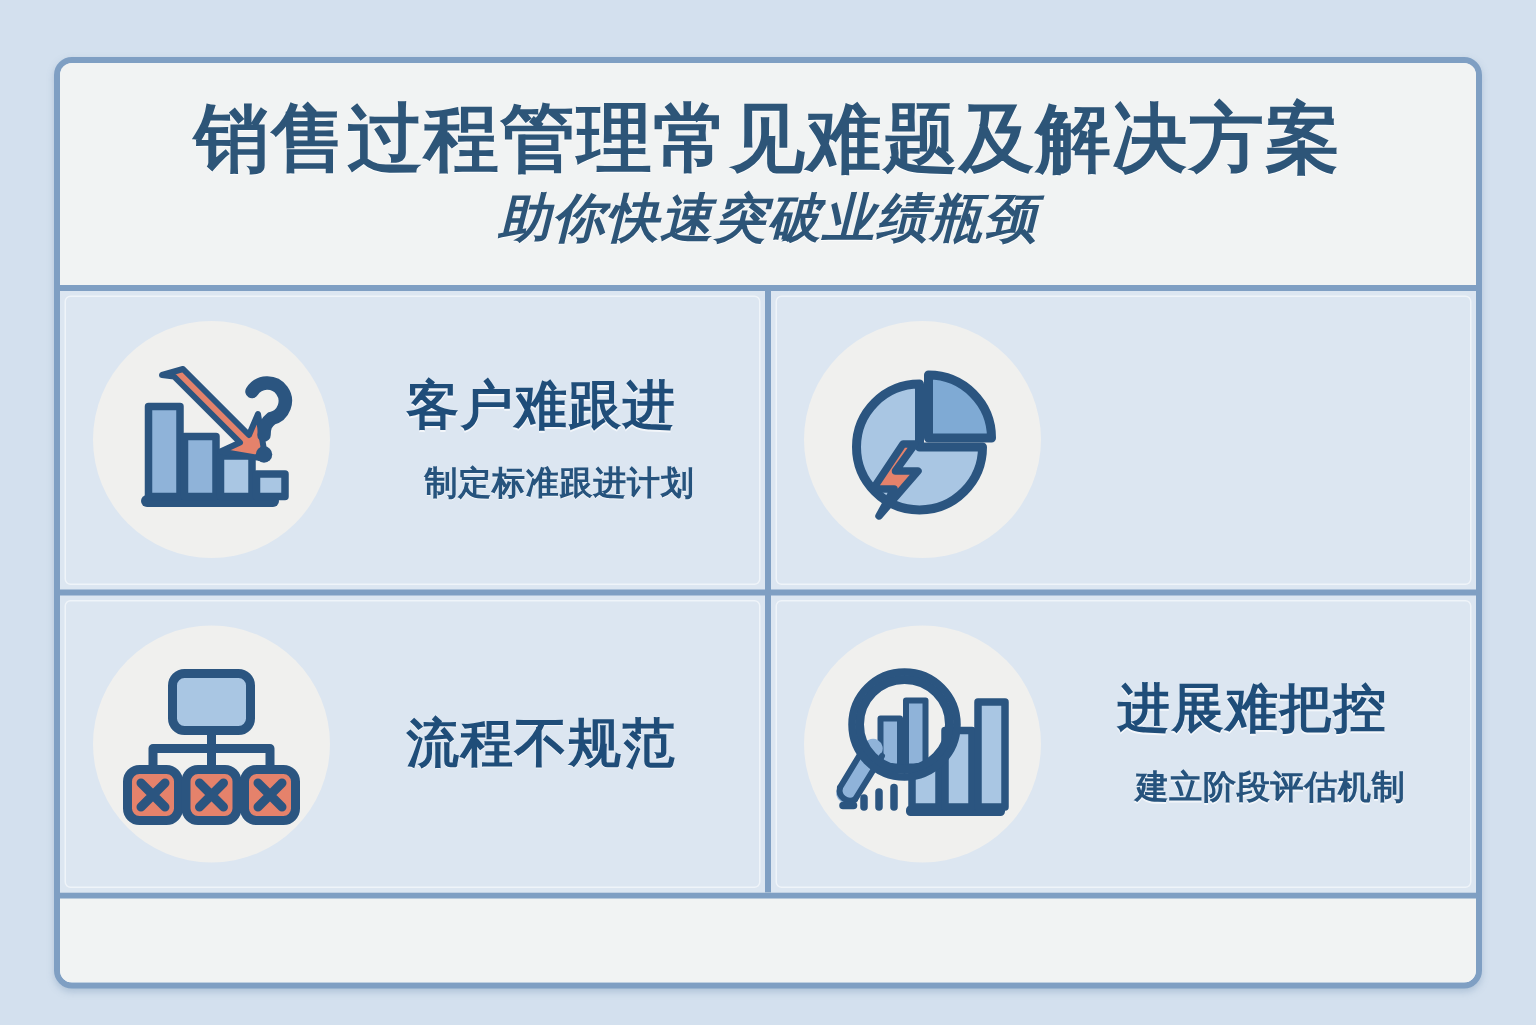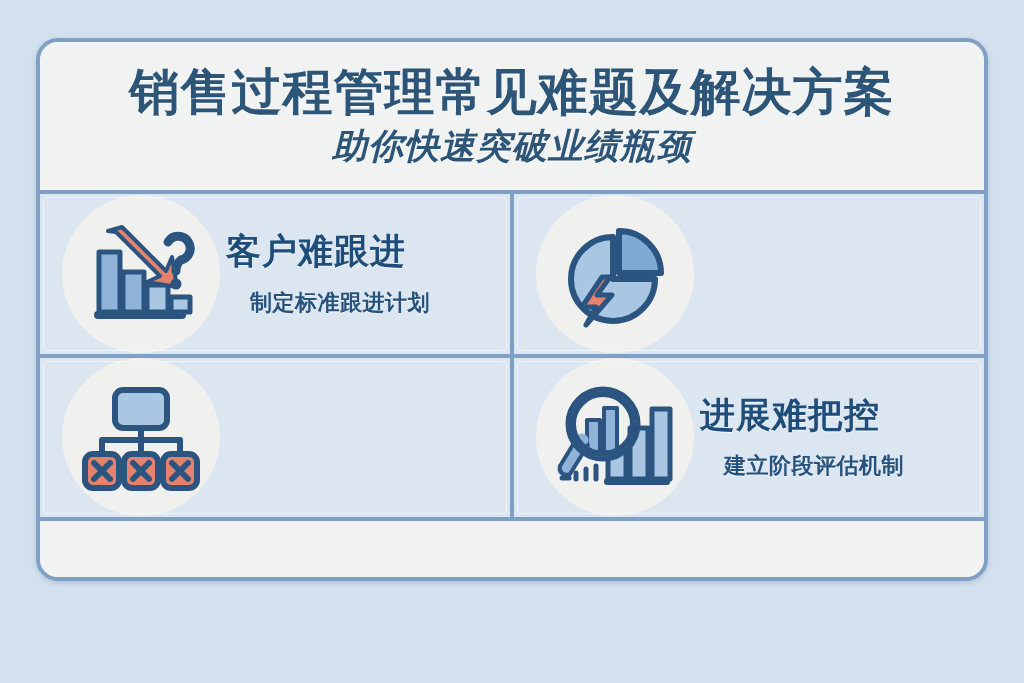--- a/index.html
+++ b/index.html
@@ -14,24 +14,24 @@
     overflow: hidden;
     position: relative;
   }
 
   
   #poster {
     position: absolute;
     left: 36px;
     top: 38px;
     width: 952px;
-    height: 543px;
+    height: 621px;
     box-sizing: border-box;
     border: 4px solid #7f9fc3;
-    border-radius: 22px;
+    border-radius: 12px;
     background: #dce6f1;
     box-shadow: 0 2px 5px rgba(110,140,175,.35);
     overflow: hidden;
     display: flex;
     flex-direction: column;
   }
 
   
   #header {
     height: 152px;
@@ -101,21 +101,21 @@
     justify-content: center;
   }
   .icon-wrap svg { display: block; }
 
   .card-text {
     flex: 1 1 auto;
     padding-left: 6px;
     display: flex;
     flex-direction: column;
     justify-content: center;
-    align-items: flex-start;
+    align-items: center;
   }
   .card-title {
     font-size: 35px;
     font-weight: bold;
     color: #1f4d79;
     letter-spacing: 1px;
     line-height: 1.15;
     text-shadow: 0 1px 0 rgba(255,255,255,.65);
     white-space: nowrap;
   }
@@ -214,20 +214,21 @@
             </g>
             <g stroke="#2b5580" stroke-width="6" stroke-linecap="round">
               <path d="M12 85 L28 101 M28 85 L12 101"></path>
               <path d="M51 85 L67 101 M67 85 L51 101"></path>
               <path d="M90 85 L106 101 M106 85 L90 101"></path>
             </g>
           </svg>
         </span>
       </div>
       <div class="card-text">
+        <div class="card-title">流程不规范</div>
       </div>
     </div>
 
     <div class="card">
       <div class="icon-wrap">
         <span>
           <svg width="118" height="118" viewBox="0 0 118 118">
 
             <rect x="48" y="100" width="66" height="7" rx="3" fill="#2b5580"></rect>
 

